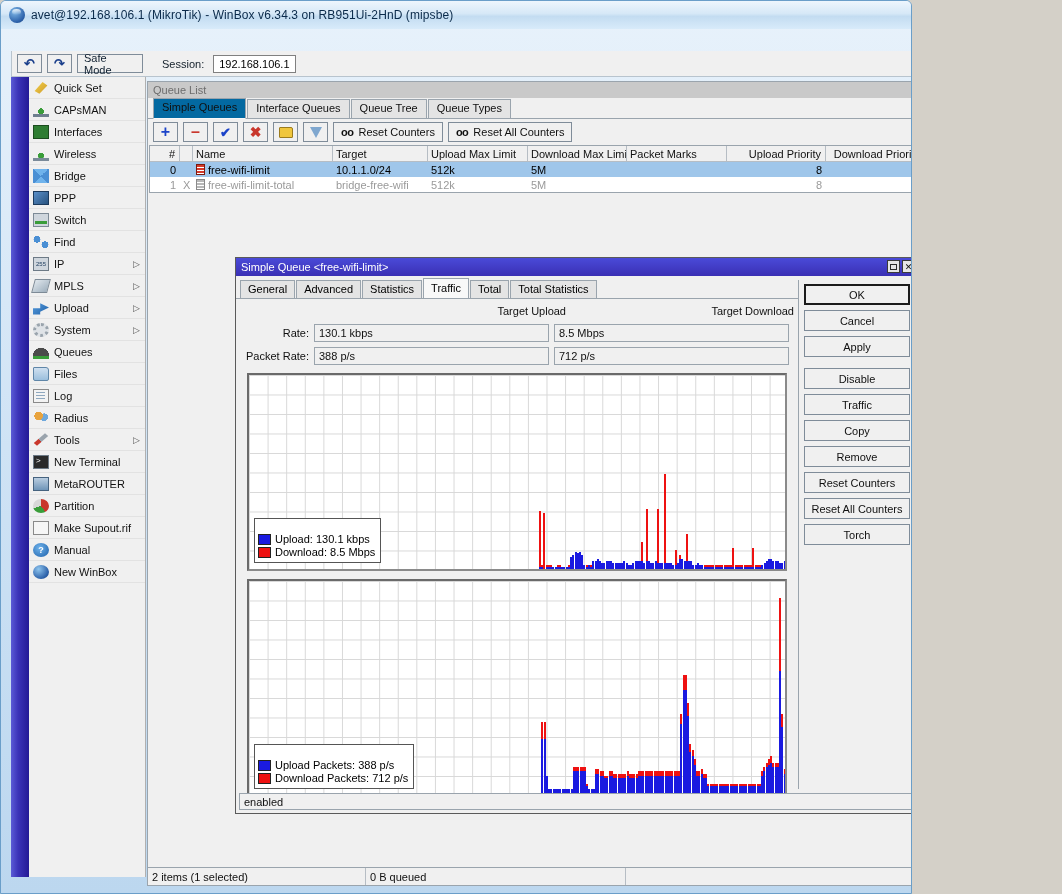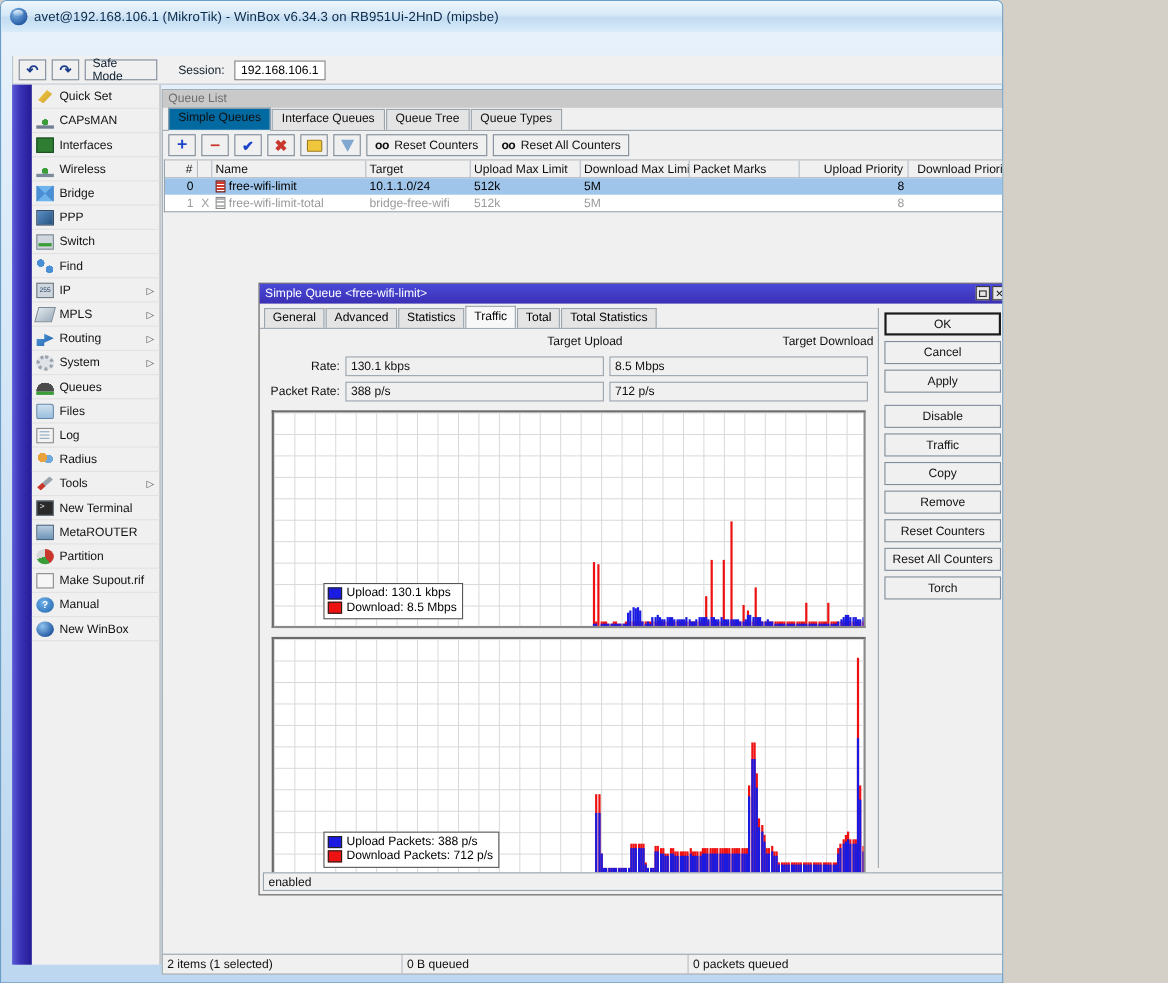--- a/index.html
+++ b/index.html
@@ -225,22 +225,22 @@
       linear-gradient(to right,#d8d8d8 1px,transparent 1px),
       linear-gradient(to bottom,#d8d8d8 1px,transparent 1px);
     background-size:18.6px 19.5px;
   }
   .bars { position:absolute; left:1px; right:1px; bottom:0; height:100%; }
   .bar { position:absolute; bottom:0; width:2px; }
   .bar.up { background:#1a1ae0; }
   .bar.dn { background:#ee1111; }
   .legend {
     position:absolute; bottom:6px; left:5px;
-    background:#fff; border:1px solid #555; padding:2px 5px 3px 3px;
-    font-size:11px; color:#000; line-height:13px;margin-left:40px;
+    background:#fff; border:1px solid #555; padding:14px 5px 3px 3px;
+    font-size:11px; color:#000; line-height:13px;
   }
   .lg-row { display:flex; align-items:center; gap:4px; white-space:nowrap; }
   .sw { width:13px; height:11px; border:1px solid #222; flex:none; }
   .sw.up { background:#1a1ae0; }
   .sw.dn { background:#ee1111; }
 
   .sq-status {
     position:absolute; left:3px; right:3px; bottom:3px; height:17px;
     border:1px solid #9aa4ad; background:#f0f0f0;
     font-size:11px; color:#101010; display:flex; align-items:center; padding-left:4px;
@@ -348,21 +348,21 @@
         <span class="lbl">IP</span>
         <span class="sub">▷</span>
       </div>
       <div class="mrow">
         <span class="mic mpls"></span>
         <span class="lbl">MPLS</span>
         <span class="sub">▷</span>
       </div>
       <div class="mrow">
         <span class="mic routing"></span>
-        <span class="lbl">Routing</span>
+        <span class="lbl">Upload</span>
         <span class="sub">▷</span>
       </div>
       <div class="mrow">
         <span class="mic system"></span>
         <span class="lbl">System</span>
         <span class="sub">▷</span>
       </div>
       <div class="mrow">
         <span class="mic queues"></span>
         <span class="lbl">Queues</span>
@@ -1044,16 +1044,15 @@
         <div class="sbtn">Reset Counters</div>
         <div class="sbtn">Reset All Counters</div>
         <div class="sbtn">Torch</div>
       </div>
     <div class="sq-status">enabled</div>
   </div>
 
   <div class="statusbar" id="statusbar">
       <div class="stat-cell" style="width: 218px;">2 items (1 selected)</div>
       <div class="stat-cell" style="width: 260px;">0 B queued</div>
-      <div class="stat-cell" style="width: 425px;">0 packets queued</div>
     </div>
 
 </div>
 
 </body></html>

